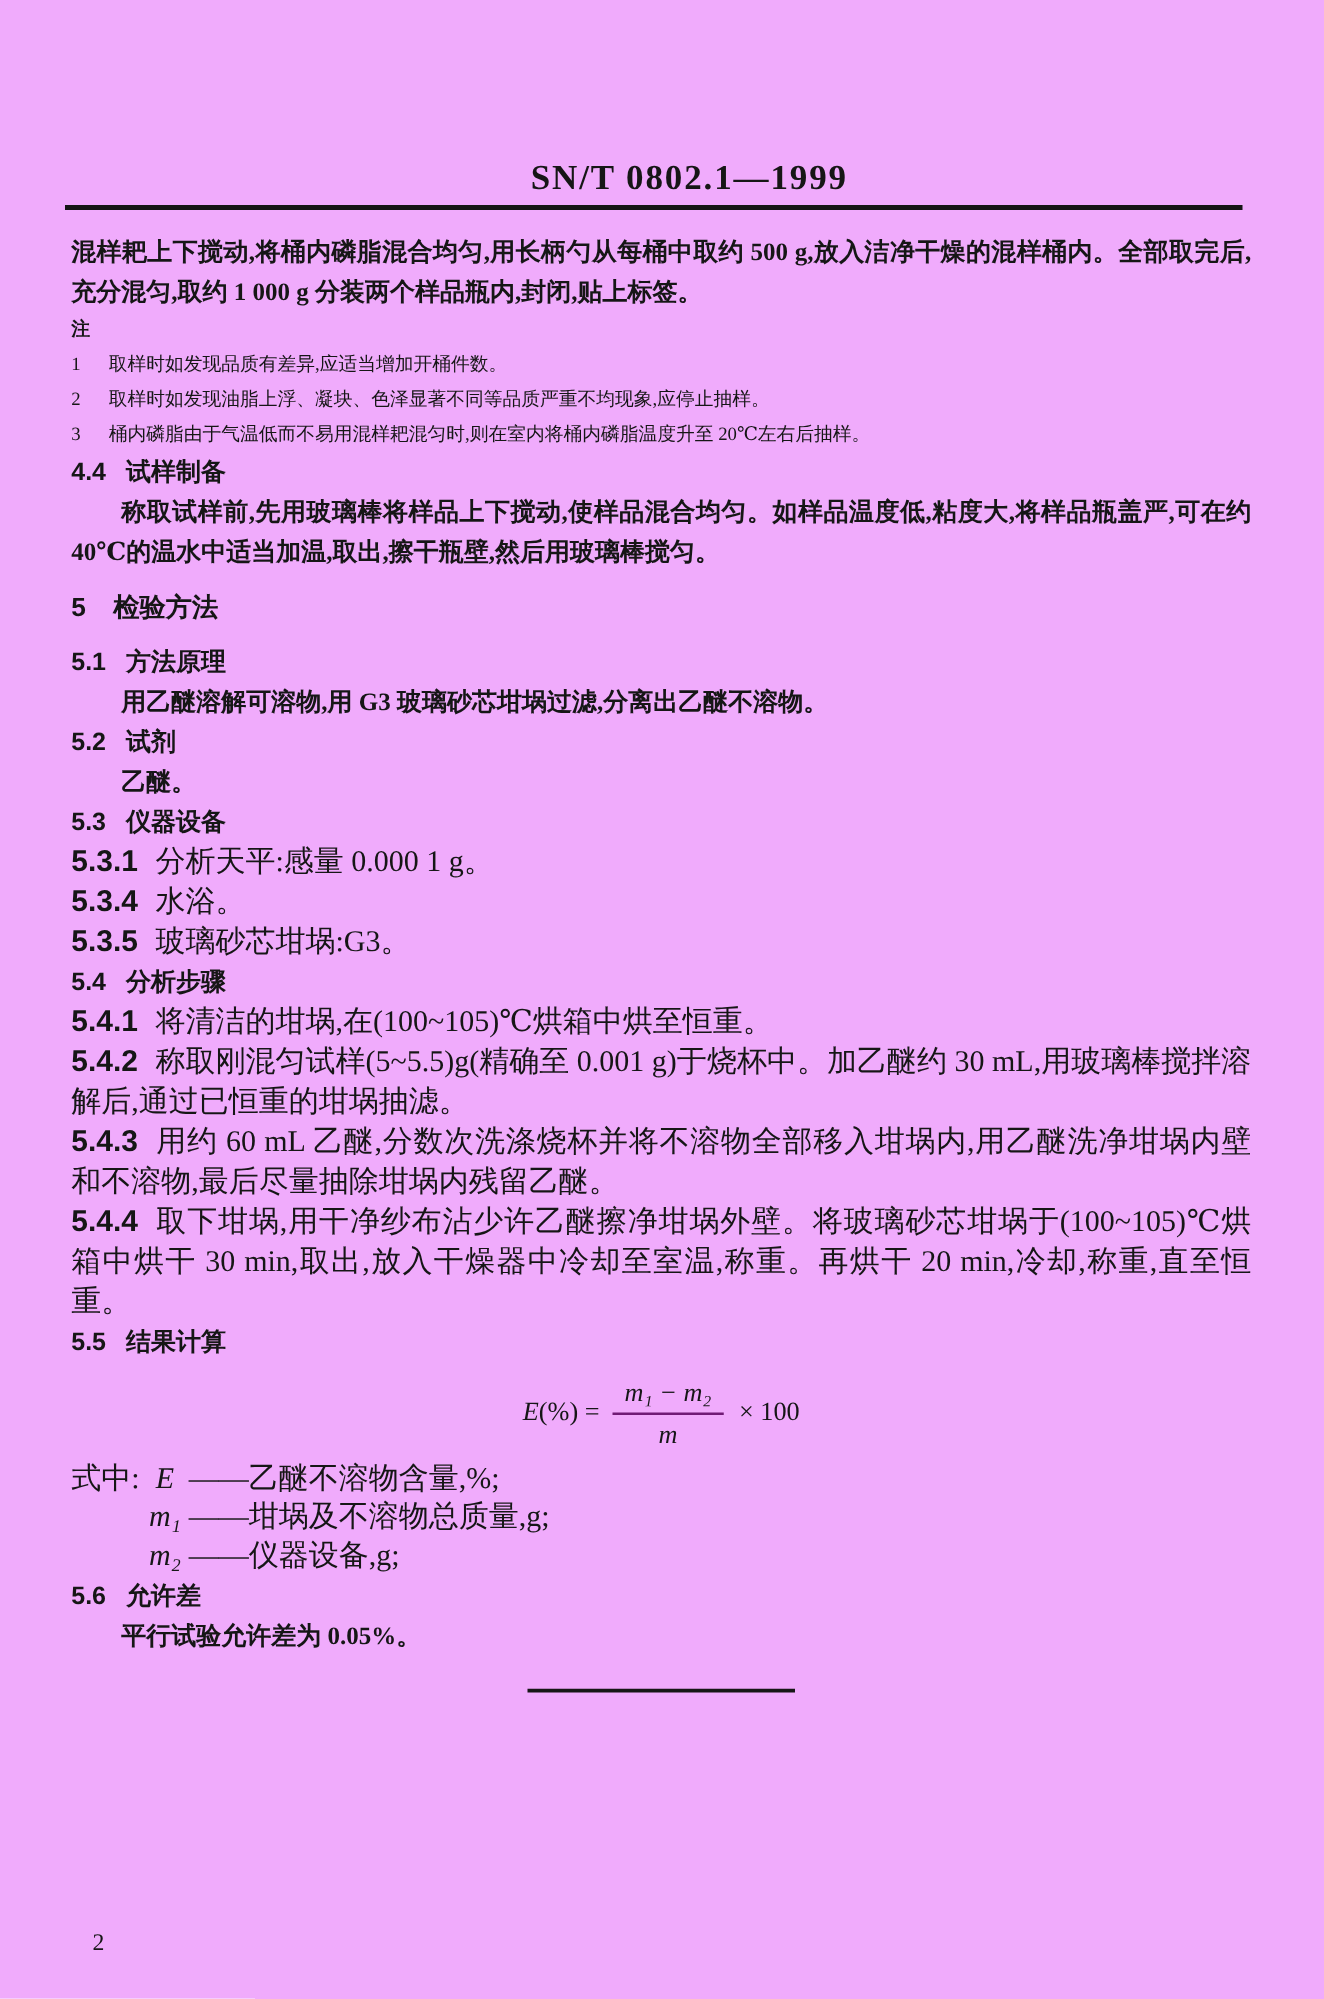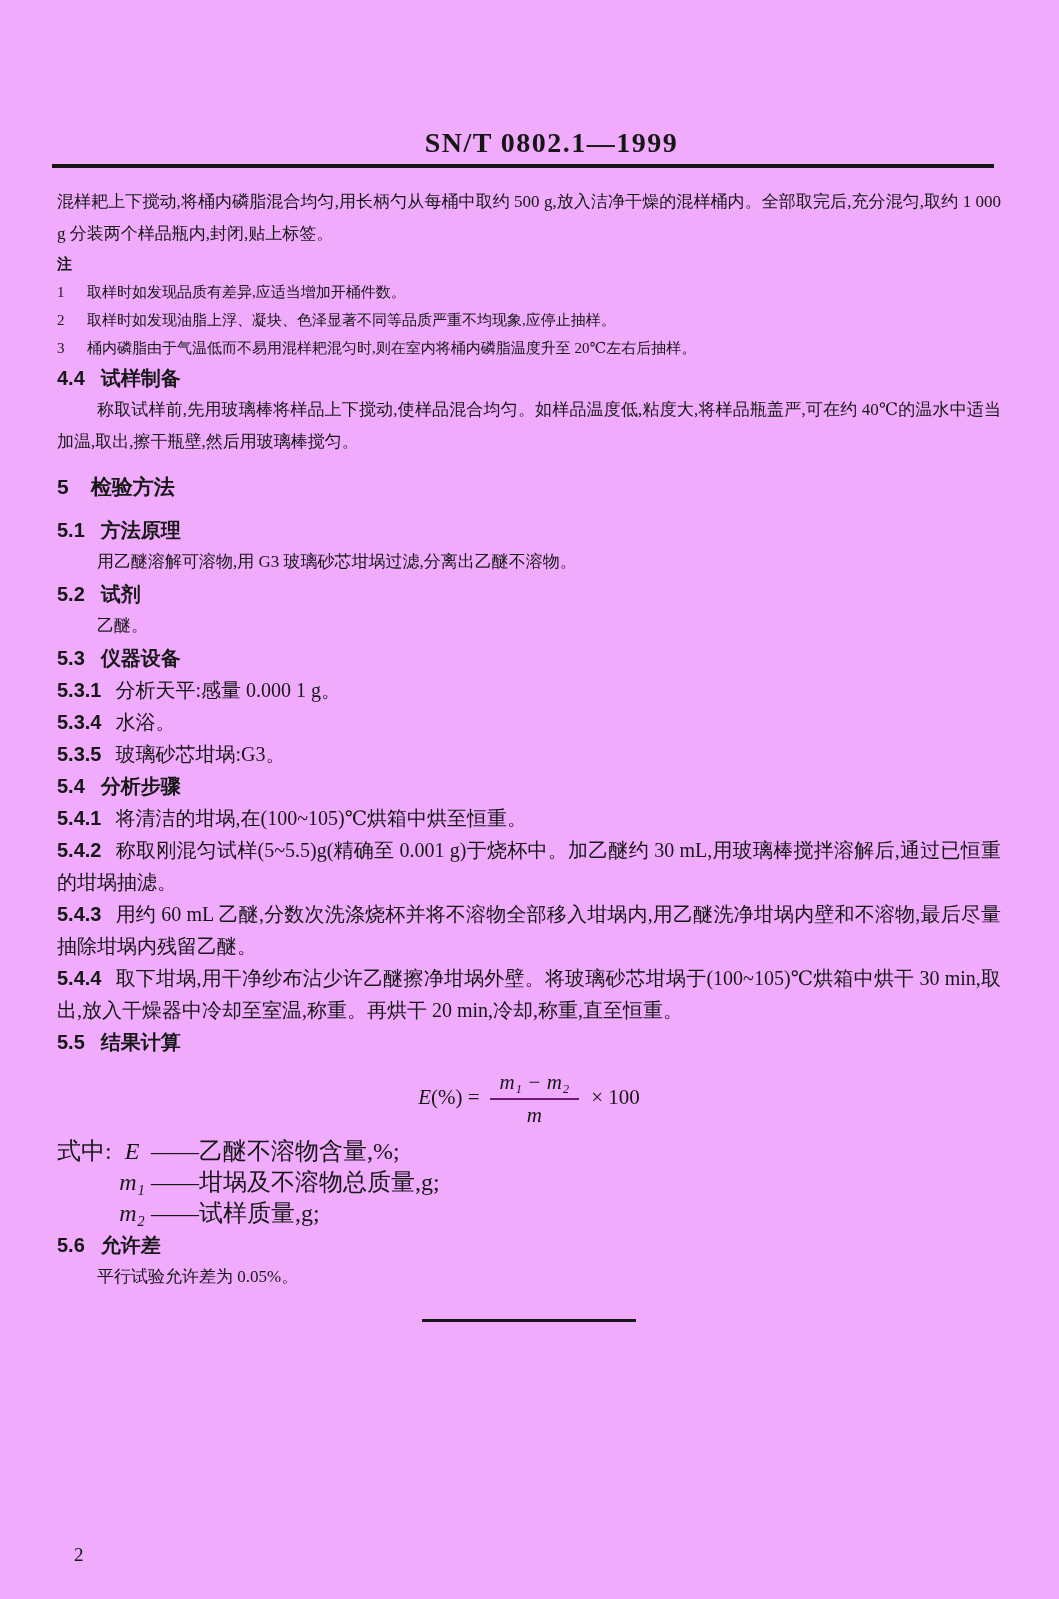--- a/index.html
+++ b/index.html
@@ -40,24 +40,24 @@
     position: absolute;
     top: 186px;
     left: 57px;
     width: 944px;
   }
   .content p, .content h2, .content h3, .content div {
     margin: 0;
     padding: 0;
   }
   .body-text {
-    font-size: 17px;
+    font-size: 20px;
     line-height: 32px;
     text-align: justify;
-    font-weight: 400;
+    font-weight: 700;
   }
   .indent { text-indent: 40px; }
   .note-label {
     font-size: 15px;
     line-height: 28px;
     margin-left: 38px;
     font-weight: 700;
     font-family: "Liberation Sans", "DejaVu Sans", sans-serif;
   }
   .note {
@@ -79,21 +79,21 @@
   .heading .num { margin-right: 16px; }
   .heading-l1 {
     font-size: 21px;
     line-height: 34px;
     font-weight: 700;
     margin: 12px 0 10px 0 !important;
     font-family: "Liberation Sans", "DejaVu Sans", sans-serif;
   }
   .heading-l1 .num { margin-right: 22px; }
   .clause {
-    font-size: 20px;
+    font-size: 24px;
     line-height: 32px;
     text-align: justify;
   }
   .clause .clause-num {
     font-weight: 700;
     font-family: "Liberation Sans", "DejaVu Sans", sans-serif;
     margin-right: 14px;
   }
   .formula {
     text-align: center;
@@ -205,21 +205,21 @@
       <span class="f-var">E</span><span class="f-rest">(%) =</span><span class="frac"><span class="top">m₁ − m₂</span><span class="bot">m</span></span><span class="f-factor">× 100</span>
     </div>
 
     <div class="where-line">
       <span class="where-prefix">式中:</span><span class="where-sym">E</span><span>——乙醚不溶物含量,%;</span>
     </div>
     <div class="where-line">
       <span class="where-prefix"></span><span class="where-sym">m₁</span><span>——坩埚及不溶物总质量,g;</span>
     </div>
     <div class="where-line">
-      <span class="where-prefix"></span><span class="where-sym">m₂</span><span>——试样质量,g;</span>
+      <span class="where-prefix"></span><span class="where-sym">m₂</span><span>——仪器设备,g;</span>
     </div>
 
     <h3 class="heading"><span class="num">5.6</span><span>允许差</span></h3>
     <p class="body-text indent">平行试验允许差为 0.05%。</p>
 
     <div class="end-rule"></div>
 
   </div>
 
   <div class="page-number">2</div>

